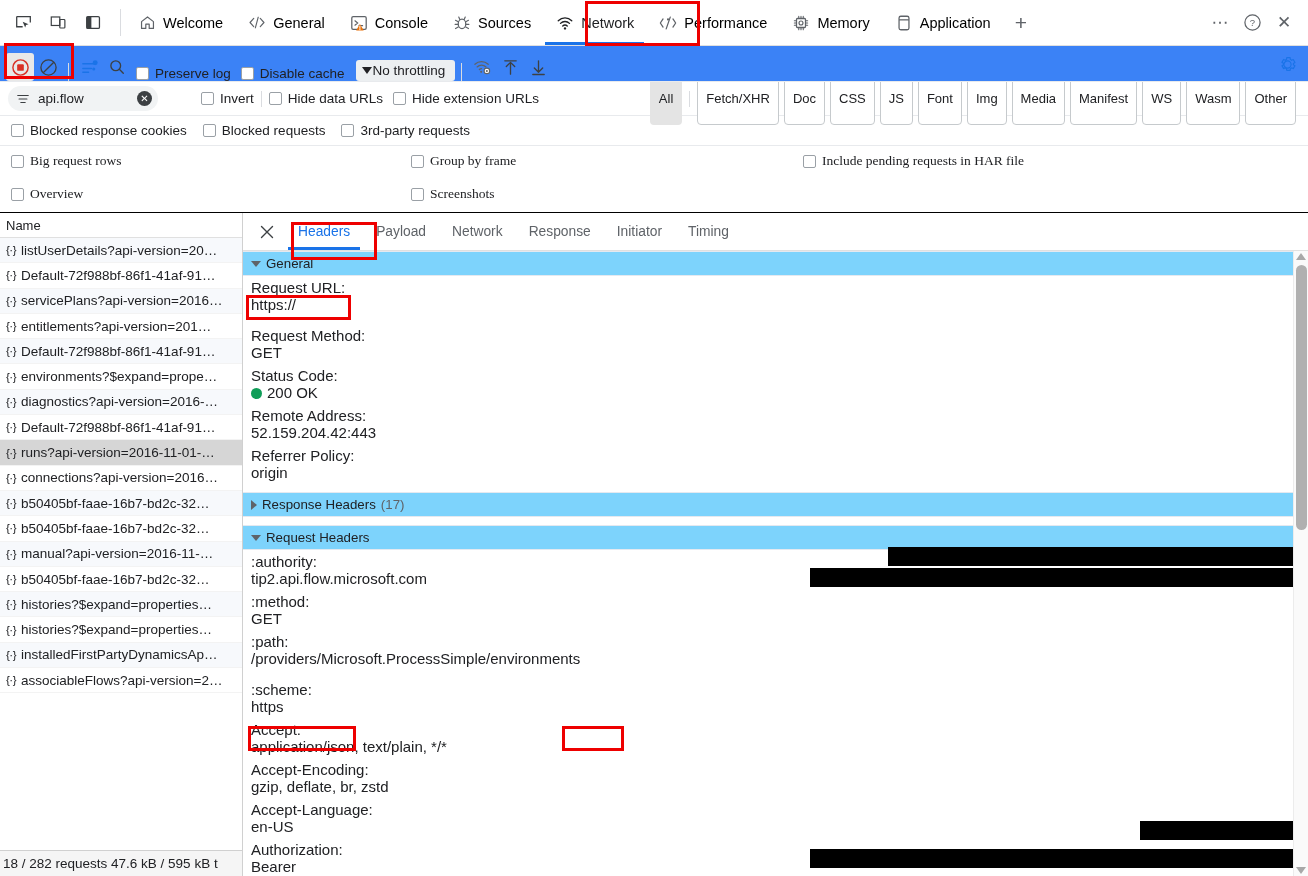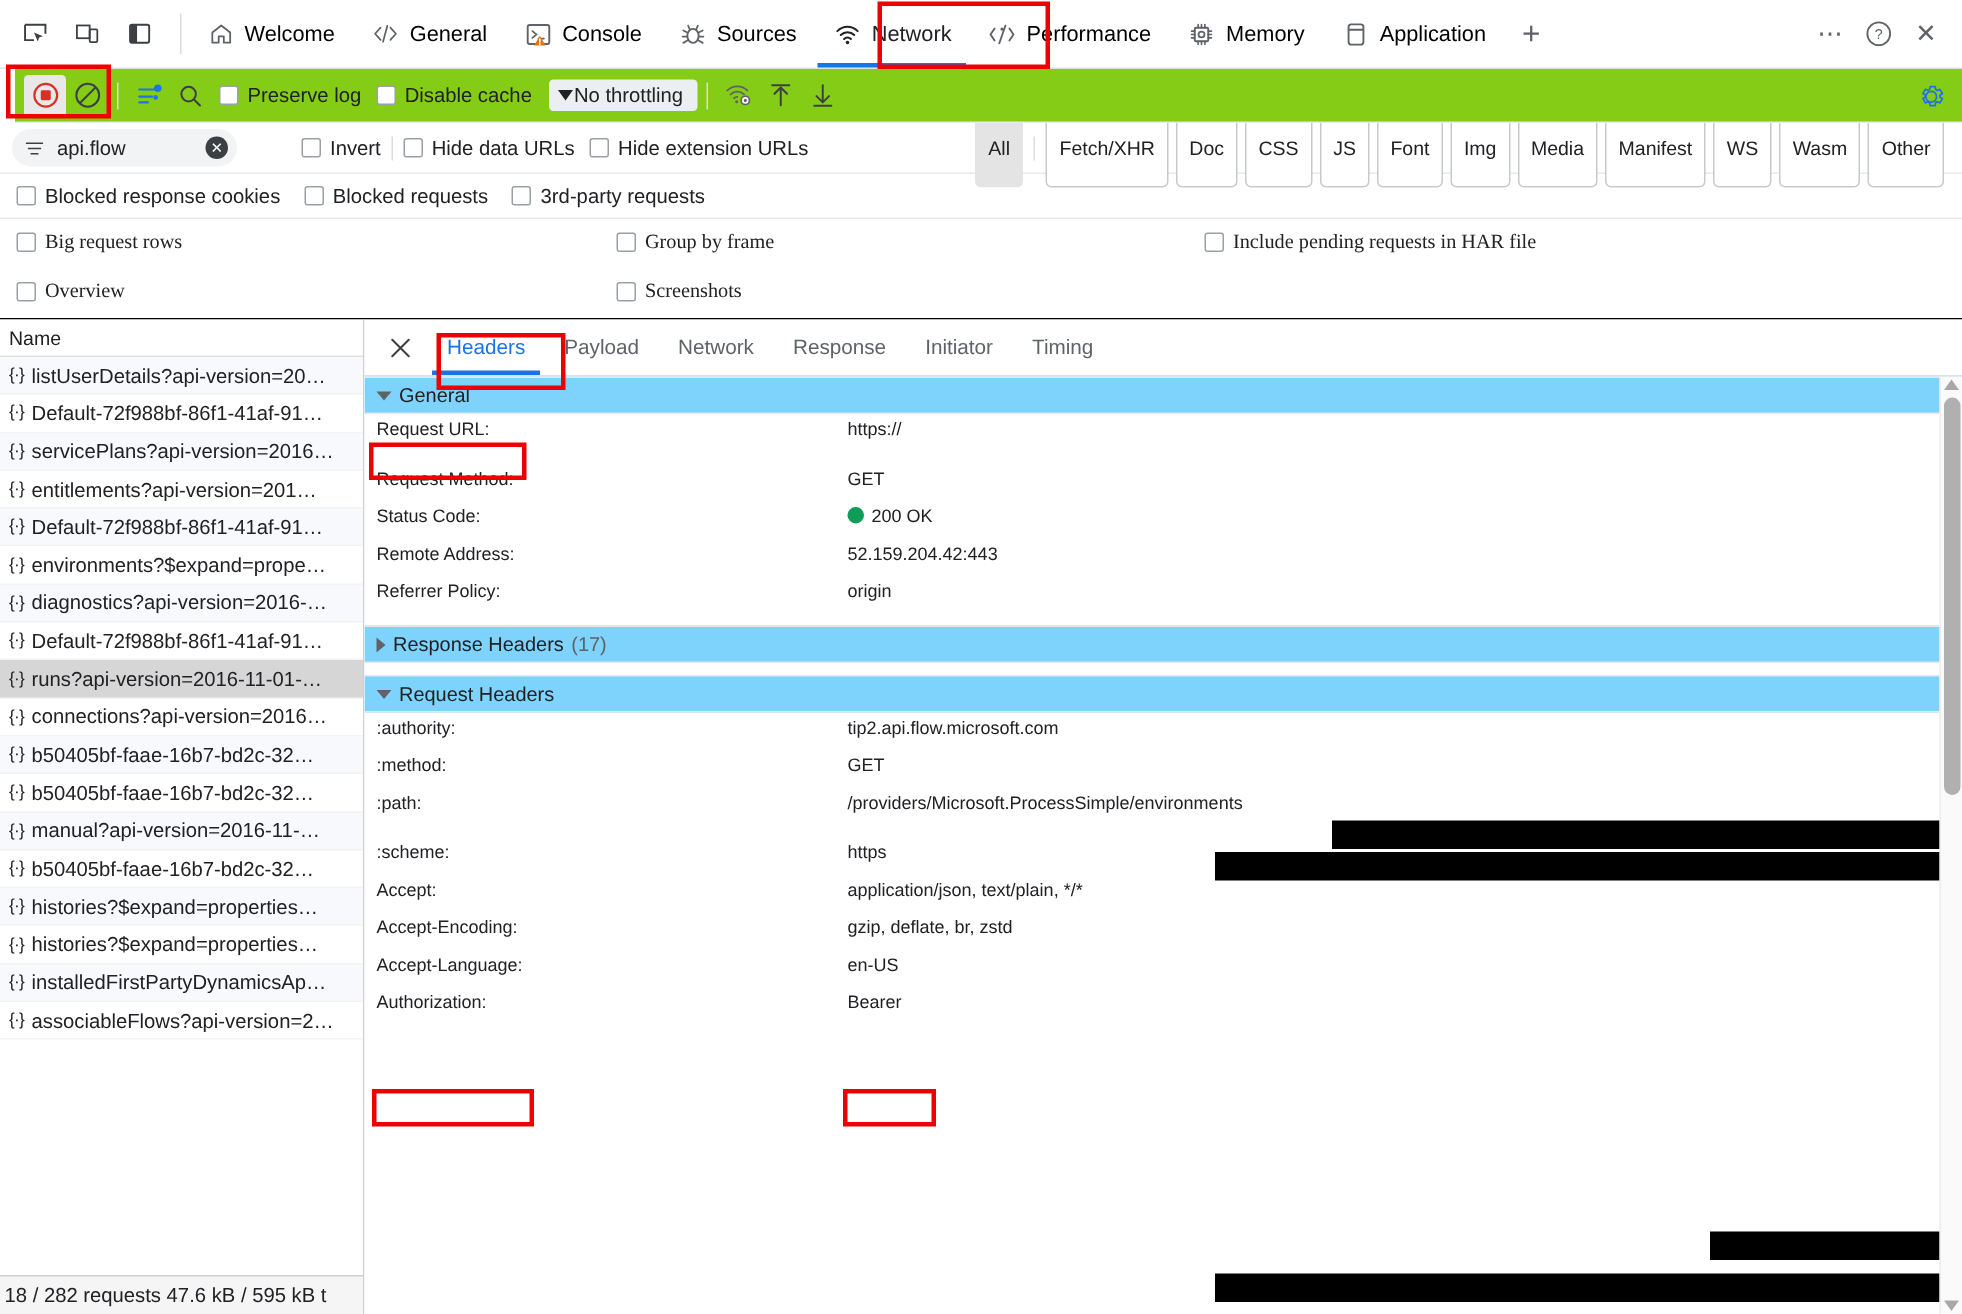--- a/index.html
+++ b/index.html
@@ -36,26 +36,25 @@
     height: 3px; background: #1a73e8;
   }
   .tab .ticon { display: flex; align-items: center; justify-content: center; width: 20px; height: 20px; }
   .tabplus { display: flex; align-items: center; padding: 0 12px; cursor: pointer; color: #5f6368; font-size: 21px; }
   .tabright { display: flex; align-items: center; gap: 4px; padding: 0 10px 0 4px; }
   .tabright .tbtn { width: 28px; height: 28px; display: flex; align-items: center; justify-content: center; cursor: pointer; color: #5f6368; }
 
   
   .nettoolbar {
     height: 36px; min-height: 36px;
-    display: flex; align-items: center;
+    display: flex; align-items: flex-end;
     padding: 0 6px;
     border-bottom: 1px solid #e8eaed;
-    background: #84cc16;
+    background: #3b82f6;
     position: relative;
-    margin-left: 10px;
   }
   .tbicon { width: 28px; height: 28px; display: flex; align-items: center; justify-content: center; cursor: pointer; border-radius: 3px; }
   .tbicon.pressed { background: #e8e8e8; }
   .tbsep { width: 1px; height: 18px; background: #dadce0; margin: 0 6px; }
   .cbx { display: inline-flex; align-items: center; gap: 6px; cursor: pointer; font-size: 13.5px; color: #202124; white-space: nowrap; padding: 0 5px; }
   .box {
     width: 13px; height: 13px; border: 1px solid #9aa0a6;
     border-radius: 2px; background: #fff; display: inline-block; flex: none;
   }
   .throttle {
@@ -136,21 +135,21 @@
 
   .dbody { flex: 1; overflow: hidden; position: relative; }
   .sechead {
     height: 25px; display: flex; align-items: center; gap: 5px;
     background: #7dd3fc; border-bottom: 1px solid #e4e9f0; border-top: 1px solid #e4e9f0;
     padding: 0 8px; font-size: 13.3px; cursor: pointer;
   }
   .tri-dn { width: 0; height: 0; border-left: 5px solid transparent; border-right: 5px solid transparent; border-top: 6px solid #5f6368; }
   .tri-rt { width: 0; height: 0; border-top: 5px solid transparent; border-bottom: 5px solid transparent; border-left: 6px solid #5f6368; }
   .seccount { color: #5f6368; }
-  .hrow { display: flex; min-height: 25px; padding: 3px 8px 3px 8px; font-size: 12px; }
+  .hrow { display: flex; min-height: 25px; padding: 3px 8px 3px 8px; font-size: 15px; flex-direction: column; }
   .hkey { width: 314px; min-width: 314px; color: #202124; }
   .hval { flex: 1; color: #202124; min-width: 0; word-break: break-all; }
   .dot-green { width: 11px; height: 11px; border-radius: 50%; background: #0f9d58; display: inline-block; margin-right: 5px; vertical-align: -1px; }
   .redact { background: #000; display: block; height: 19px; }
   .gap { height: 8px; }
 
   
   .vscroll { position: absolute; top: 0; right: 0; width: 15px; height: 100%; background: #fafafa; border-left: 1px solid #ececec; }
   .vs-up { position: absolute; top: 2px; left: 2px; width: 0; height: 0; border-left: 5.5px solid transparent; border-right: 5.5px solid transparent; border-bottom: 7px solid #a8a8a8; }
   .vs-dn { position: absolute; bottom: 2px; left: 2px; width: 0; height: 0; border-left: 5.5px solid transparent; border-right: 5.5px solid transparent; border-top: 7px solid #a8a8a8; }

